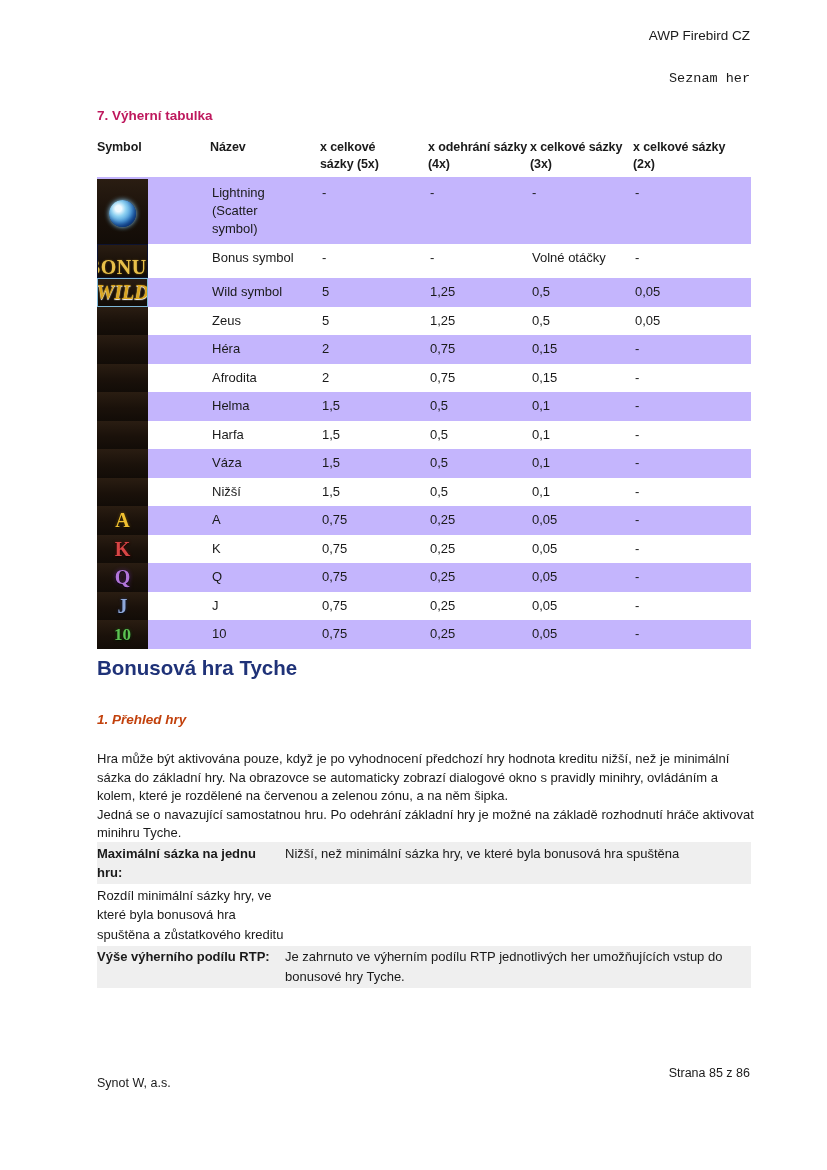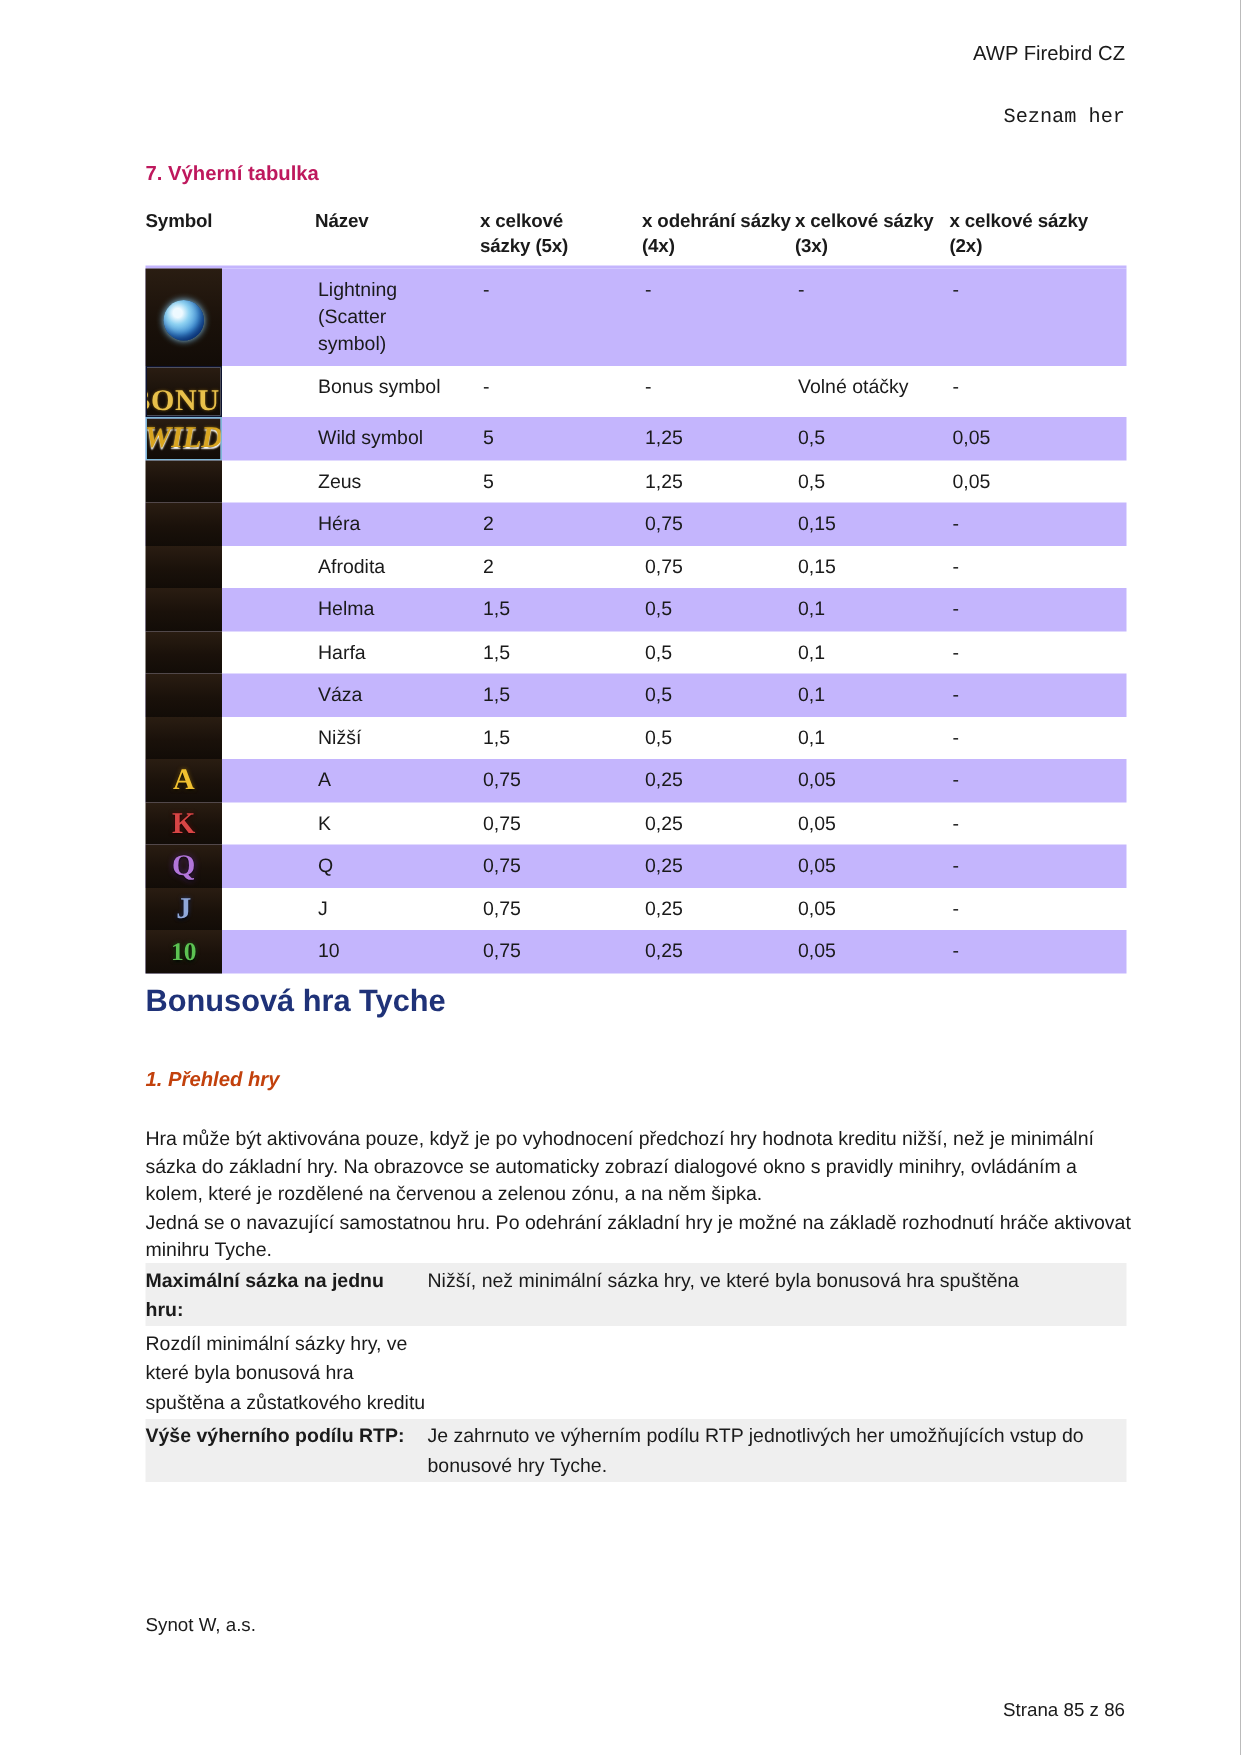--- a/index.html
+++ b/index.html
@@ -64,21 +64,21 @@
   .bonus-paras{position:absolute;left:97px;top:750px;width:658px;font-size:13px;line-height:18.6px;}
   .bonus-paras p{margin:0;}
 
   .details{position:absolute;left:97px;top:842px;width:654px;font-size:13px;}
   .det-row{display:grid;grid-template-columns:188px 466px;line-height:19.5px;padding:1.5px 0;}
   .det-row.shade{background:#efefef;}
   .det-label{font-weight:bold;padding-right:10px;}
 
   
   .footer-company{position:absolute;left:97px;top:1076px;font-size:12.5px;}
-  .footer-page{position:absolute;right:77px;top:1133px;font-size:12.5px;}
+  .footer-page{position:absolute;right:77px;top:1066px;font-size:12.5px;}
 </style>
 </head>
 <body>
 
 <div class="page">
 
   <div class="doc-header">
     <div class="line1">AWP Firebird CZ</div>
     <div class="line2">Seznam her</div>
   </div>

